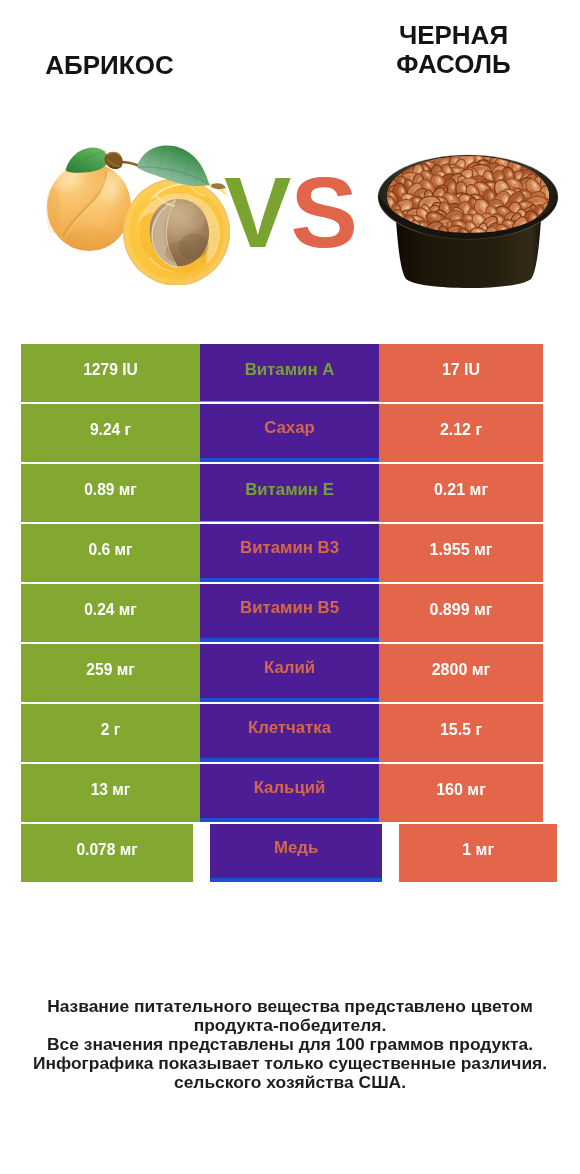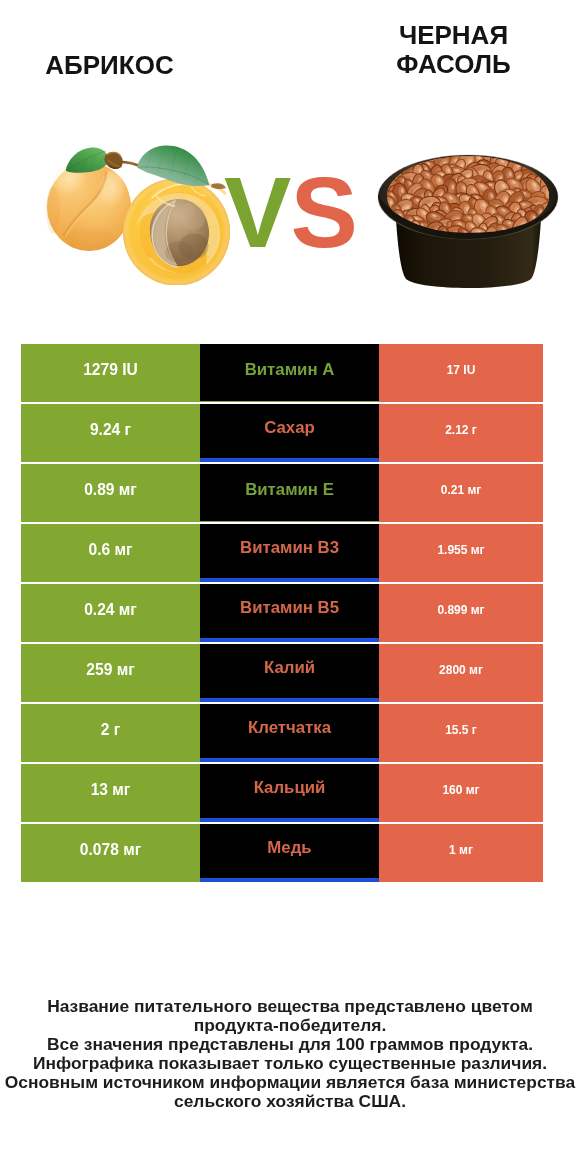--- a/index.html
+++ b/index.html
@@ -23,27 +23,27 @@
   .bowl    { position:absolute; left:377px; top:152px; width:183px; height:139px; }
 
   .vs { position:absolute; left:224px; top:166px; width:140px; height:92px;
         font-size:101px; line-height:92px; font-weight:700; letter-spacing:-1px; }
   .vs .v { color:#7ba32f; }
   .vs .s { color:#e0654a; }
 
   
   .table { position:absolute; left:21px; top:344px; width:536px; }
   .row { position:relative; height:58px; margin-bottom:2px; display:flex; }
-  .row:last-child { margin-bottom:0; }
+  .row:last-child { margin-bottom:0;gap:17px; }
   .cell { height:58px; display:flex; align-items:center; justify-content:center;
           box-sizing:border-box; }
   .cell > span { display:block; position:relative; top:-3px; }
   .cell-left  { width:179px; background:#82a832; color:#ffffff; font-weight:700; font-size:15.6px;text-align:center; }
-  .cell-mid   { width:179px; background:#000000; font-weight:700; font-size:16.8px; }
-  .cell-right { width:164px; background:#e3664a; color:#ffffff; font-weight:700; font-size:12px; }
+  .cell-mid   { width:179px; background:#4c1d95; font-weight:700; font-size:16.8px; }
+  .cell-right { width:164px; background:#e3664a; color:#ffffff; font-weight:700; font-size:16px; }
   .row.green  .cell-mid { color:#76a038; border-bottom:1px solid #8d9f55; }
   .row.orange .cell-mid { color:#d4674a; border-bottom:4px solid #1d4ed8; }
 
   
   .footer { position:absolute; left:0; top:997px; width:580px;
             text-align:center; font-size:17.4px; line-height:18.9px;
             color:#1d1d1d; font-weight:700; }
 </style>
 </head>
 <body>
@@ -1417,17 +1417,16 @@
           <span>1 мг</span>
         </div>
       </div>
     </div>
 
   <div class="footer" id="footer">
       <div>Название питательного вещества представлено цветом</div>
       <div>продукта-победителя.</div>
       <div>Все значения представлены для 100 граммов продукта.</div>
       <div>Инфографика показывает только существенные различия.</div>
-      <div>Основным источником информации является база министерства</div>
       <div>сельского хозяйства США.</div>
     </div>
 
 </div>
 
 </body></html>

